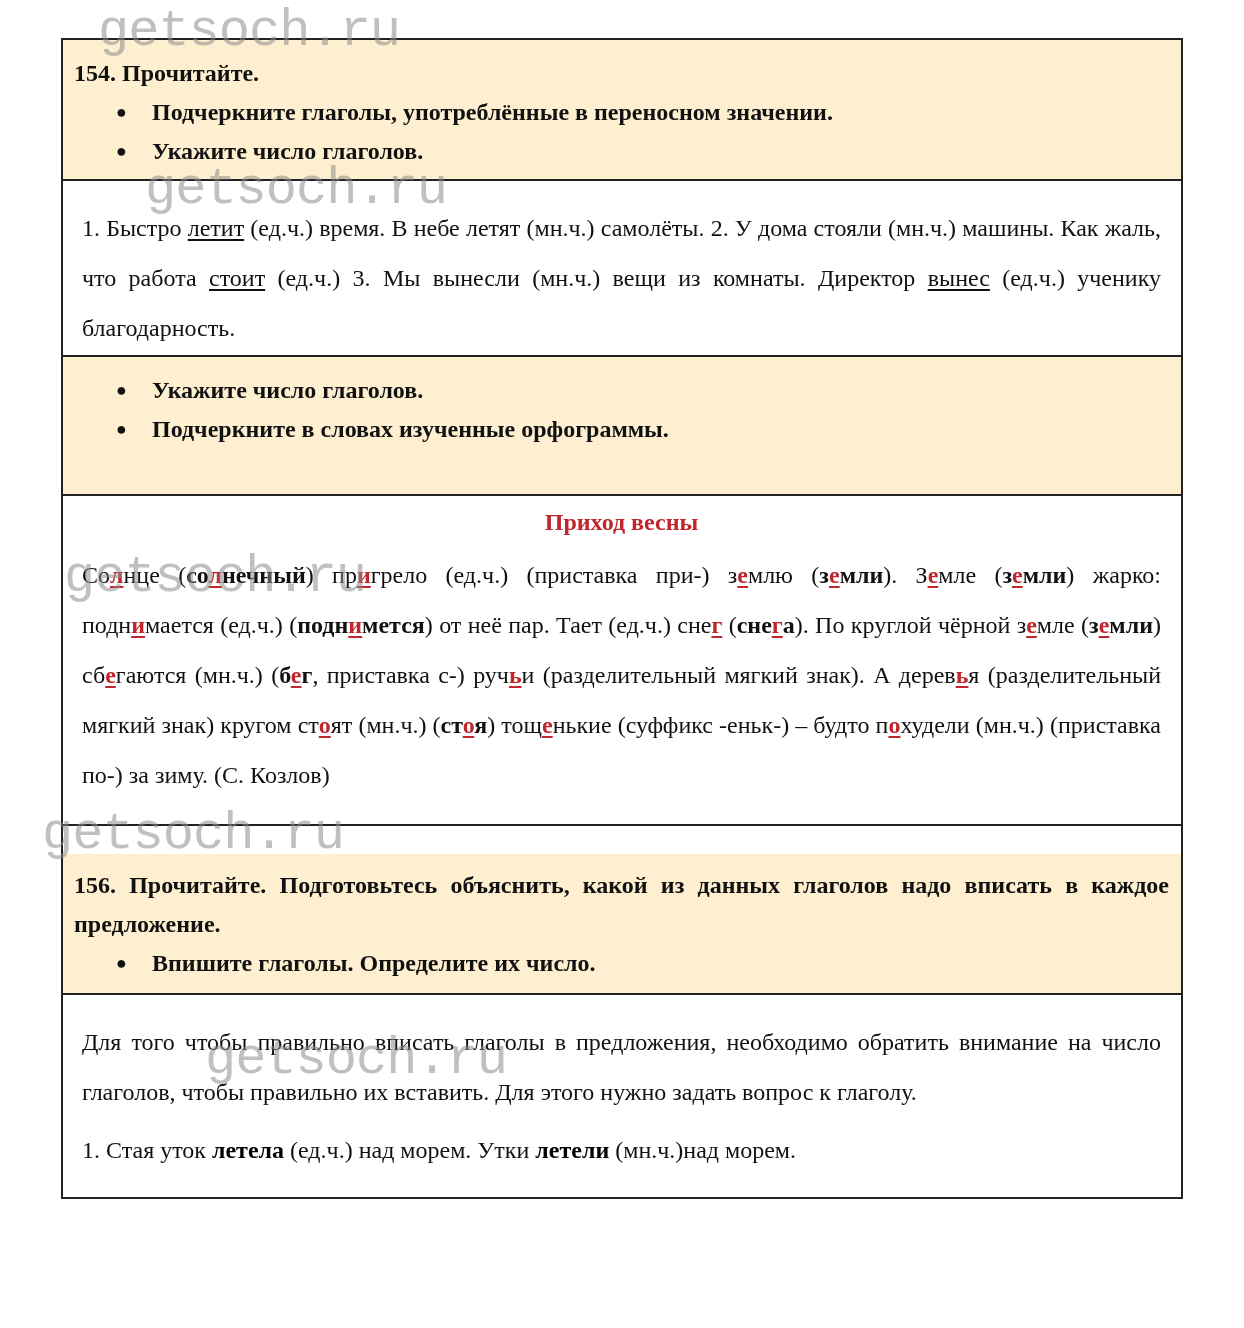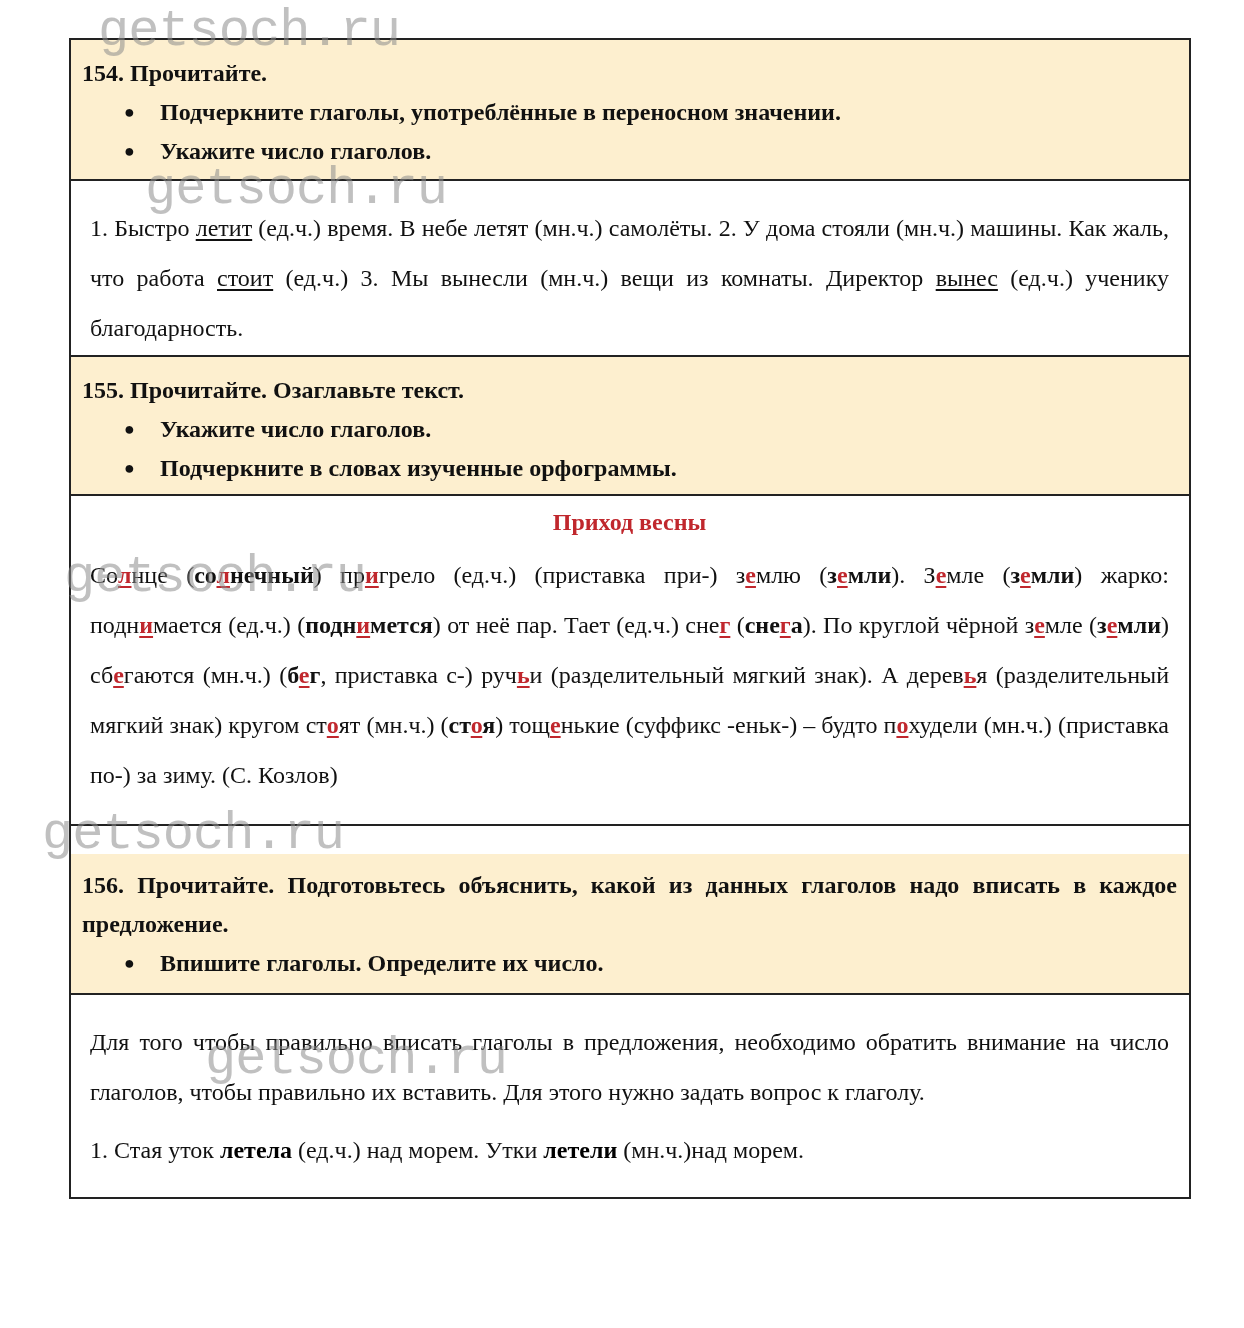--- a/index.html
+++ b/index.html
@@ -1,18 +1,18 @@
 <!DOCTYPE html>
 <html><head>
 <meta charset="utf-8">
 <style>
   html, body { margin: 0; padding: 0; background: #ffffff; }
   body { width: 1244px; height: 1328px; position: relative; overflow: hidden;
          font-family: "Liberation Serif", "DejaVu Serif", serif; color: #111; }
-  .page-table { position: absolute; left: 69px; top: 38px; width: 1122px;
+  .page-table { position: absolute; left: 61px; top: 38px; width: 1122px;
                 border: 2px solid #222; box-sizing: border-box; }
   .row { border-bottom: 2px solid #222; box-sizing: border-box; }
   .row:last-child { border-bottom: none; }
   .task { background: #fdefcf; padding: 14px 12px 8px 11px; font-weight: bold;
           font-size: 24px; line-height: 39px; }
   .task .title { text-align: justify; }
   .task ul { list-style: none; margin: 0; padding: 0 0 0 42px; }
   .task li { position: relative; padding-left: 36px; }
   .task li::before { content: "\25CF"; position: absolute; left: 0; top: 0; font-size: 18px; }
   .answer { padding: 14px 12px 14px 11px; font-size: 24px; line-height: 50px; text-align: justify; }
@@ -40,21 +40,20 @@
       <li>Подчеркните глаголы, употреблённые в переносном значении.</li>
       <li>Укажите число глаголов.</li>
     </ul>
   </div>
 
   <div class="row answer row-154-ans">
     <p><span>1. Быстро </span><span class="u">летит</span><span> (ед.ч.) время. В небе летят (мн.ч.) самолёты. 2. У дома стояли (мн.ч.) машины. Как жаль, что работа </span><span class="u">стоит</span><span> (ед.ч.) 3. Мы вынесли (мн.ч.) вещи из комнаты. Директор </span><span class="u">вынес</span><span> (ед.ч.) ученику благодарность.</span></p>
   </div>
 
   <div class="row task row-155-task">
-    <div class="title">155. Прочитайте. Озаглавьте текст.</div>
     <ul>
       <li>Укажите число глаголов.</li>
       <li>Подчеркните в словах изученные орфограммы.</li>
     </ul>
   </div>
 
   <div class="row answer row-155-ans">
     <div class="text-title">Приход весны</div>
     <p><span>Со</span><span class="rl">л</span><span>нце (</span><span class="b">со</span><span class="rl">л</span><span class="b">нечный</span><span>) пр</span><span class="rl">и</span><span>грело (ед.ч.) (приставка при-) з</span><span class="rl">е</span><span>млю (</span><span class="b">з</span><span class="rl">е</span><span class="b">мли</span><span>). З</span><span class="rl">е</span><span>мле (</span><span class="b">з</span><span class="rl">е</span><span class="b">мли</span><span>) жарко: подн</span><span class="rl">и</span><span>мается (ед.ч.) (</span><span class="b">подн</span><span class="rl">и</span><span class="b">мется</span><span>) от неё пар. Тает (ед.ч.) сне</span><span class="rl">г</span><span> (</span><span class="b">сне</span><span class="rl">г</span><span class="b">а</span><span>). По круглой чёрной з</span><span class="rl">е</span><span>мле (</span><span class="b">з</span><span class="rl">е</span><span class="b">мли</span><span>) сб</span><span class="rl">е</span><span>гаются (мн.ч.) (</span><span class="b">б</span><span class="rl">е</span><span class="b">г</span><span>, приставка с-) руч</span><span class="rl">ь</span><span>и (разделительный мягкий знак). А дерев</span><span class="rl">ь</span><span>я (разделительный мягкий знак) кругом ст</span><span class="rl">о</span><span>ят (мн.ч.) (</span><span class="b">ст</span><span class="rl">о</span><span class="b">я</span><span>) тощ</span><span class="rl">е</span><span>нькие (суффикс -еньк-) – будто п</span><span class="rl">о</span><span>худели (мн.ч.) (приставка по-) за зиму. (С. Козлов)</span></p>
   </div>

